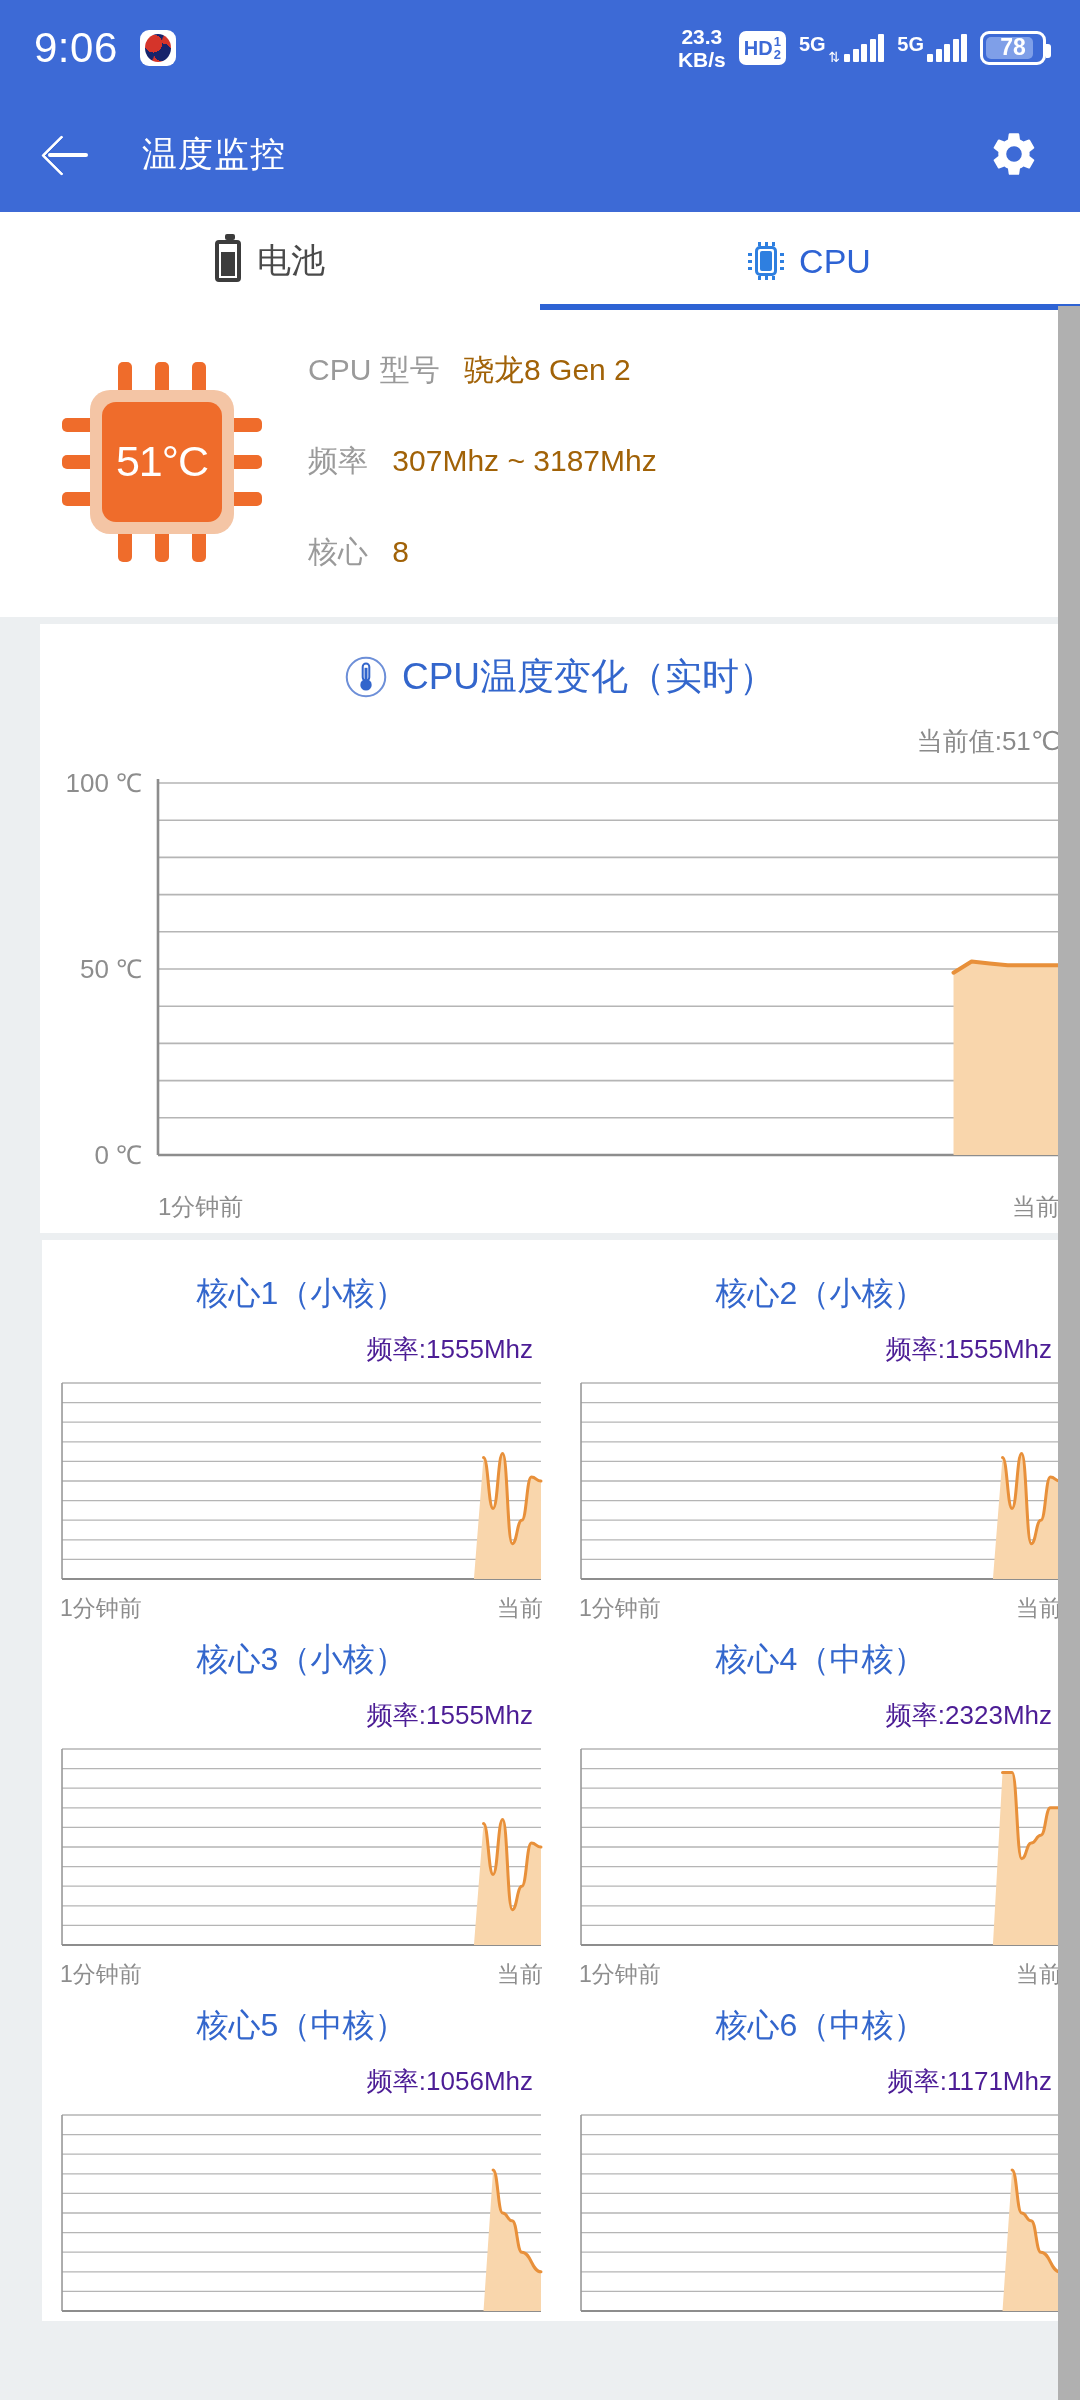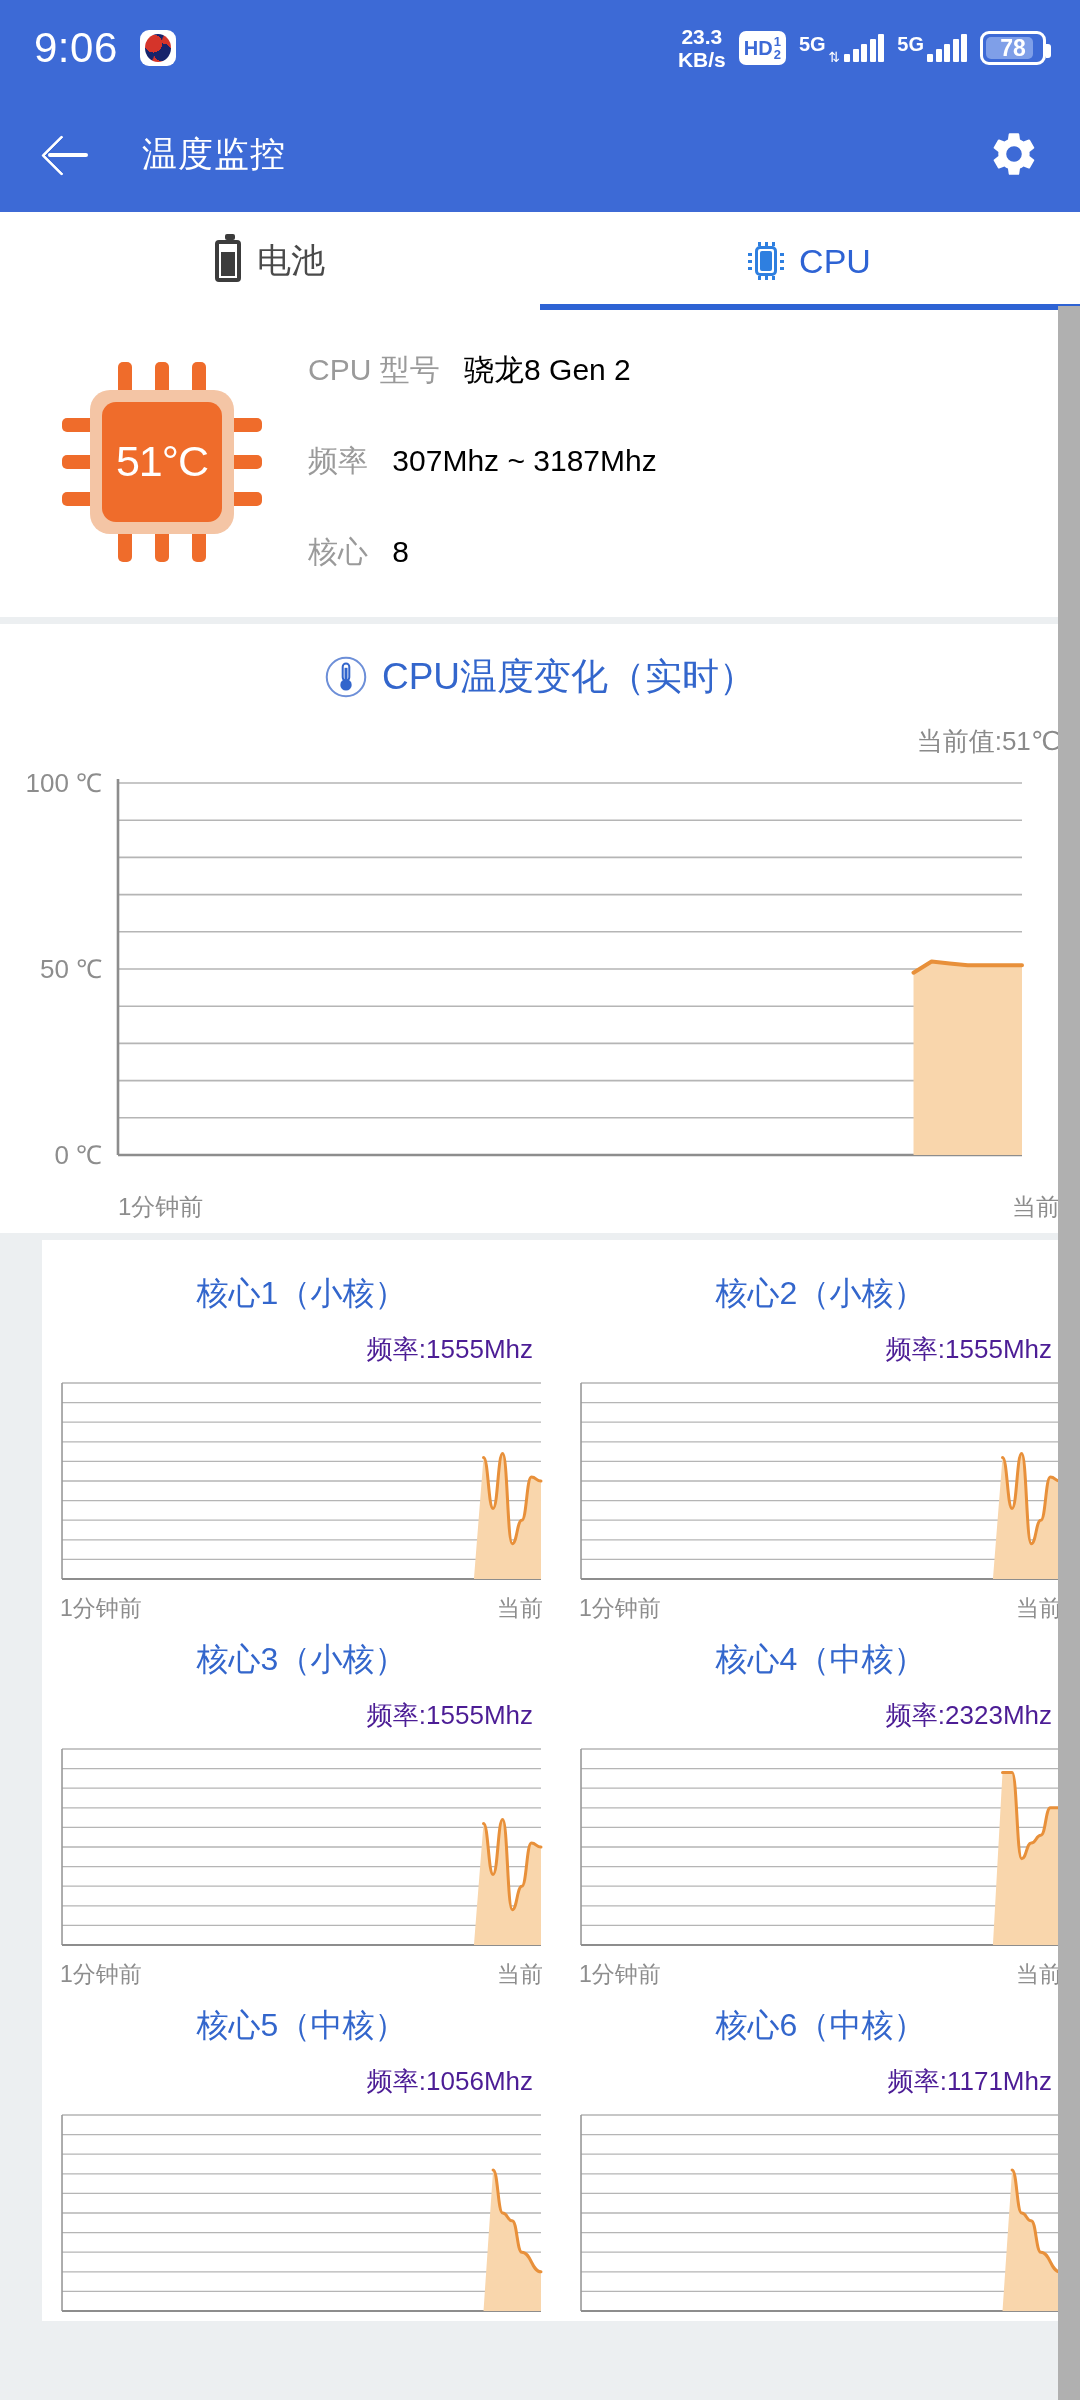--- a/index.html
+++ b/index.html
@@ -42,21 +42,21 @@
   .bars{ display:flex; align-items:flex-end; gap:2.5px; height:28px; }
   .bars i{ display:block; width:6px; background:#fff; border-radius:1px; }
   .bars i:nth-child(1){height:8px;}
   .bars i:nth-child(2){height:13px;}
   .bars i:nth-child(3){height:18px;}
   .bars i:nth-child(4){height:23px;}
   .bars i:nth-child(5){height:28px;}
   .updown{ font-size:14px; line-height:10px; margin-right:1px; align-self:flex-end;}
   .battery{
     width:66px;height:34px;border:3px solid #fff;border-radius:9px;
-    display:flex;align-items:center;justify-content:center;position:relative;
+    display:flex;align-items:flex-start;justify-content:center;position:relative;
   }
   .battery::after{
     content:"";position:absolute;right:-8px;top:10px;width:5px;height:14px;
     background:#fff;border-radius:0 3px 3px 0;
   }
   .battery .fill{
     position:absolute;left:3px;top:3px;bottom:3px;width:47px;background:#7f9fe8;border-radius:5px;
   }
   .battery span{ position:relative; font-size:23px; font-weight:bold; }
 
@@ -110,24 +110,24 @@
     position:absolute;left:40px;top:40px;width:120px;height:120px;
     background:#ef6c2b;border-radius:14px;display:flex;align-items:center;justify-content:center;
     color:#fff;font-size:43px;letter-spacing:-1px;
   }
   .cpu-chip-art .leg{ position:absolute;background:#ef6c2b;border-radius:5px; }
   .cpu-chip-art .leg.v{ width:14px;height:34px; }
   .cpu-chip-art .leg.h{ width:34px;height:14px; }
 
   .cpu-info{ margin-left:46px; display:flex; flex-direction:column; gap:50px; }
   .cpu-row{ font-size:30px; color:#9a9a9a; }
-  .cpu-row .val{ color:#000000; margin-left:16px; }
-
-  
-  .chart-card{ padding:28px 0 10px 0; }
+  .cpu-row .val{ color:#a16207; margin-left:16px; }
+
+  
+  .chart-card{ padding:28px 0 10px 0;margin-left:40px; }
   .chart-title{
     display:flex;align-items:center;justify-content:center;gap:14px;
     font-size:37px;color:#3366cc;
   }
   .thermo{ width:44px;height:44px; }
   .cur-val{ text-align:right;padding-right:20px;margin-top:22px;font-size:26px;color:#8a8a8a;}
   .main-plot{ position:relative; height:420px; margin-top:6px; }
   .main-plot svg{ display:block; }
   .axis-x{ display:flex; justify-content:space-between; font-size:24px; color:#8d8d8d;
            padding:6px 20px 0 118px; }

